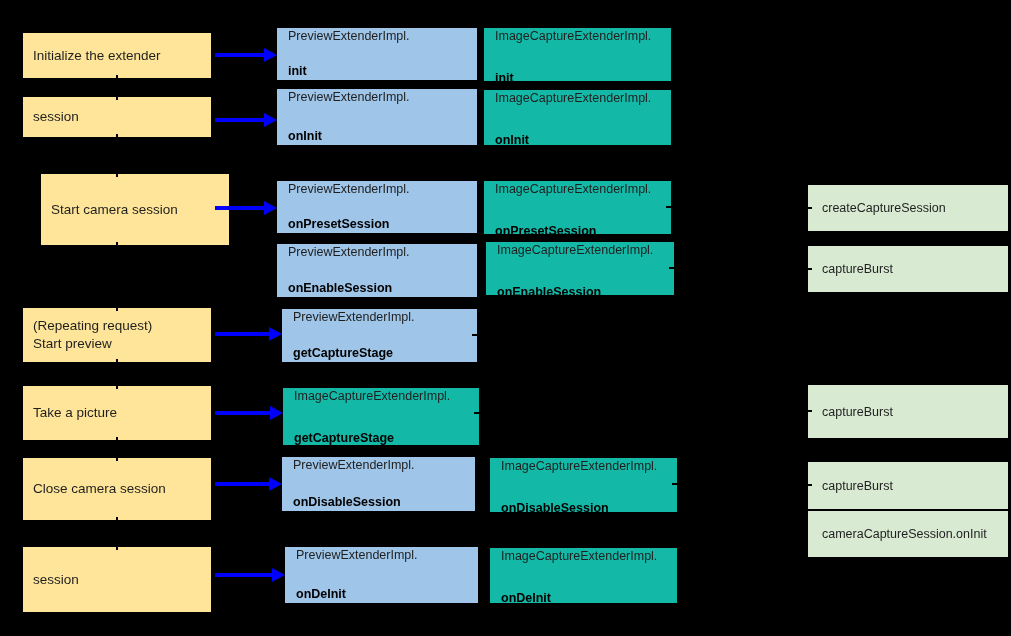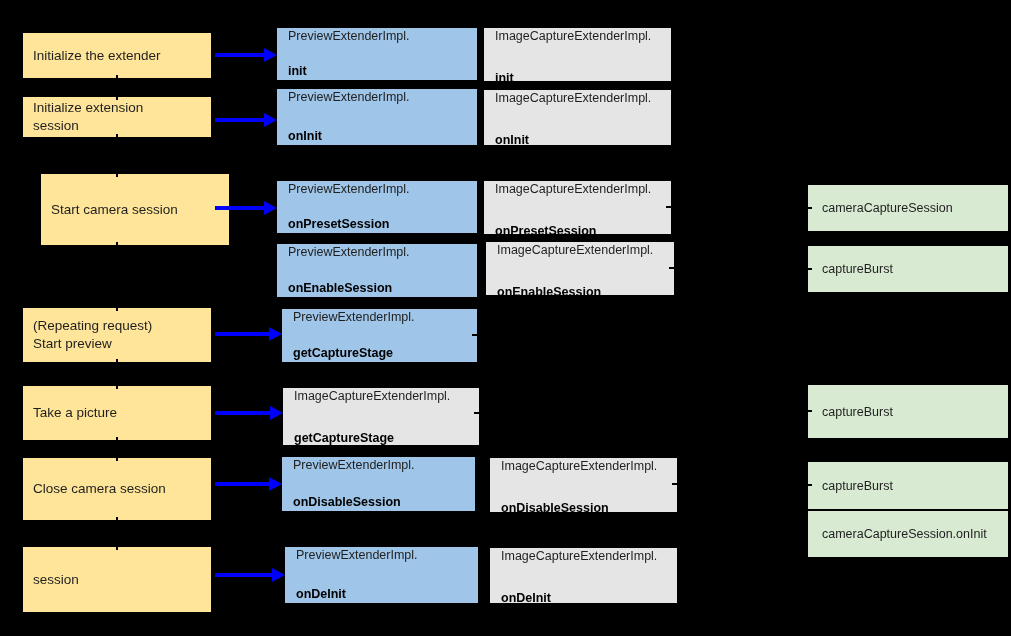--- a/index.html
+++ b/index.html
@@ -3,42 +3,41 @@
 <meta charset="utf-8">
 <style>
   html,body{margin:0;padding:0;background:#000;}
   #canvas{position:relative;width:1011px;height:636px;background:#000;overflow:hidden;
           font-family:"Liberation Sans",sans-serif;color:#1f1f1f;}
   .box{position:absolute;box-sizing:border-box;display:flex;flex-direction:column;
        justify-content:center;}
   .step{background:#ffe599;font-size:13.5px;line-height:18px;padding:0 10px;}
   .impl{font-size:12.5px;line-height:17px;padding:0 11px;justify-content:space-between;}
   .blue{background:#9fc5e8;}
-  .lblue{background:#e5e5e5;gap:25px;}
+  .lblue{background:#14b8a6;gap:25px;}
   .green{background:#d9ead3;font-size:12.5px;padding:0 14px;}
   .m{font-weight:bold;color:#000;}
   .line{display:block;}
   .arrow{position:absolute;height:4px;background:#0000ff;}
   .head{position:absolute;right:-13px;top:50%;transform:translateY(-50%);
         width:0;height:0;border-left:13px solid #0000ff;
         border-top:7px solid transparent;border-bottom:7px solid transparent;}
   .vstub{position:absolute;width:2px;height:6px;background:#000;z-index:5;}
   .hstub{position:absolute;width:6px;height:2px;background:#000;z-index:5;}
   .divtop{border-top:2px solid #000;}
 </style>
 </head>
 <body>
 
 <div id="canvas">
 
   <div class="box step" style="left:23px;top:33px;width:188px;height:45px">
     <span class="line">Initialize the extender</span>
   </div>
   <div class="box step" style="left:23px;top:97px;width:188px;height:40px">
-    <span class="line">Initialize extension</span>
     <span class="line">session</span>
   </div>
   <div class="box step" style="left:41px;top:174px;width:188px;height:71px">
     <span class="line">Start camera session</span>
   </div>
   <div class="box step" style="left:23px;top:308px;width:188px;height:54px">
     <span class="line">(Repeating request)</span>
     <span class="line">Start preview</span>
   </div>
   <div class="box step" style="left:23px;top:458px;width:188px;height:62px">
@@ -103,21 +102,21 @@
   <div class="box impl lblue" style="left:490px;top:458px;width:187px;height:54px">
     <span class="line">ImageCaptureExtenderImpl.</span>
     <span class="line m">onDisableSession</span>
   </div>
   <div class="box impl lblue" style="left:490px;top:548px;width:187px;height:55px">
     <span class="line">ImageCaptureExtenderImpl.</span>
     <span class="line m">onDeInit</span>
   </div>
 
   <div class="box green" style="left:808px;top:185px;width:200px;height:46px">
-    <span class="line">cameraCaptureSession</span>
+    <span class="line">createCaptureSession</span>
   </div>
   <div class="box green" style="left:808px;top:246px;width:200px;height:46px">
     <span class="line">captureBurst</span>
   </div>
   <div class="box green" style="left:808px;top:385px;width:200px;height:53px">
     <span class="line">captureBurst</span>
   </div>
   <div class="box green" style="left:808px;top:462px;width:200px;height:47px">
     <span class="line">captureBurst</span>
   </div>

